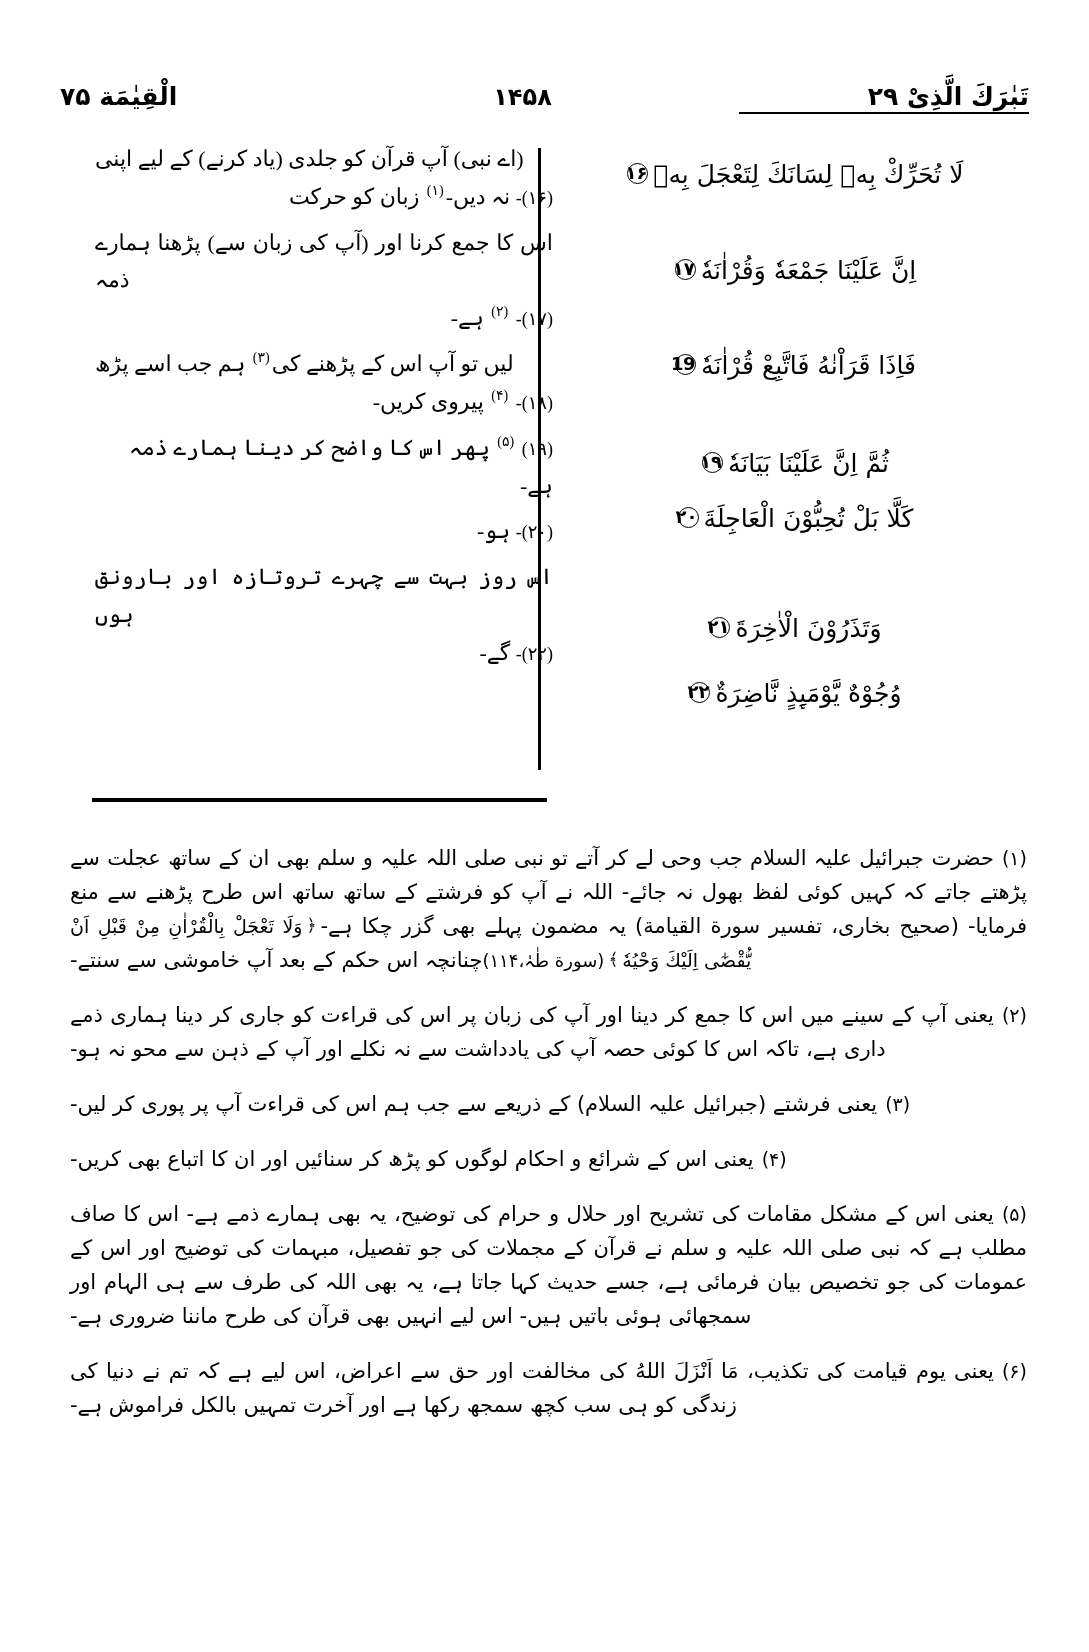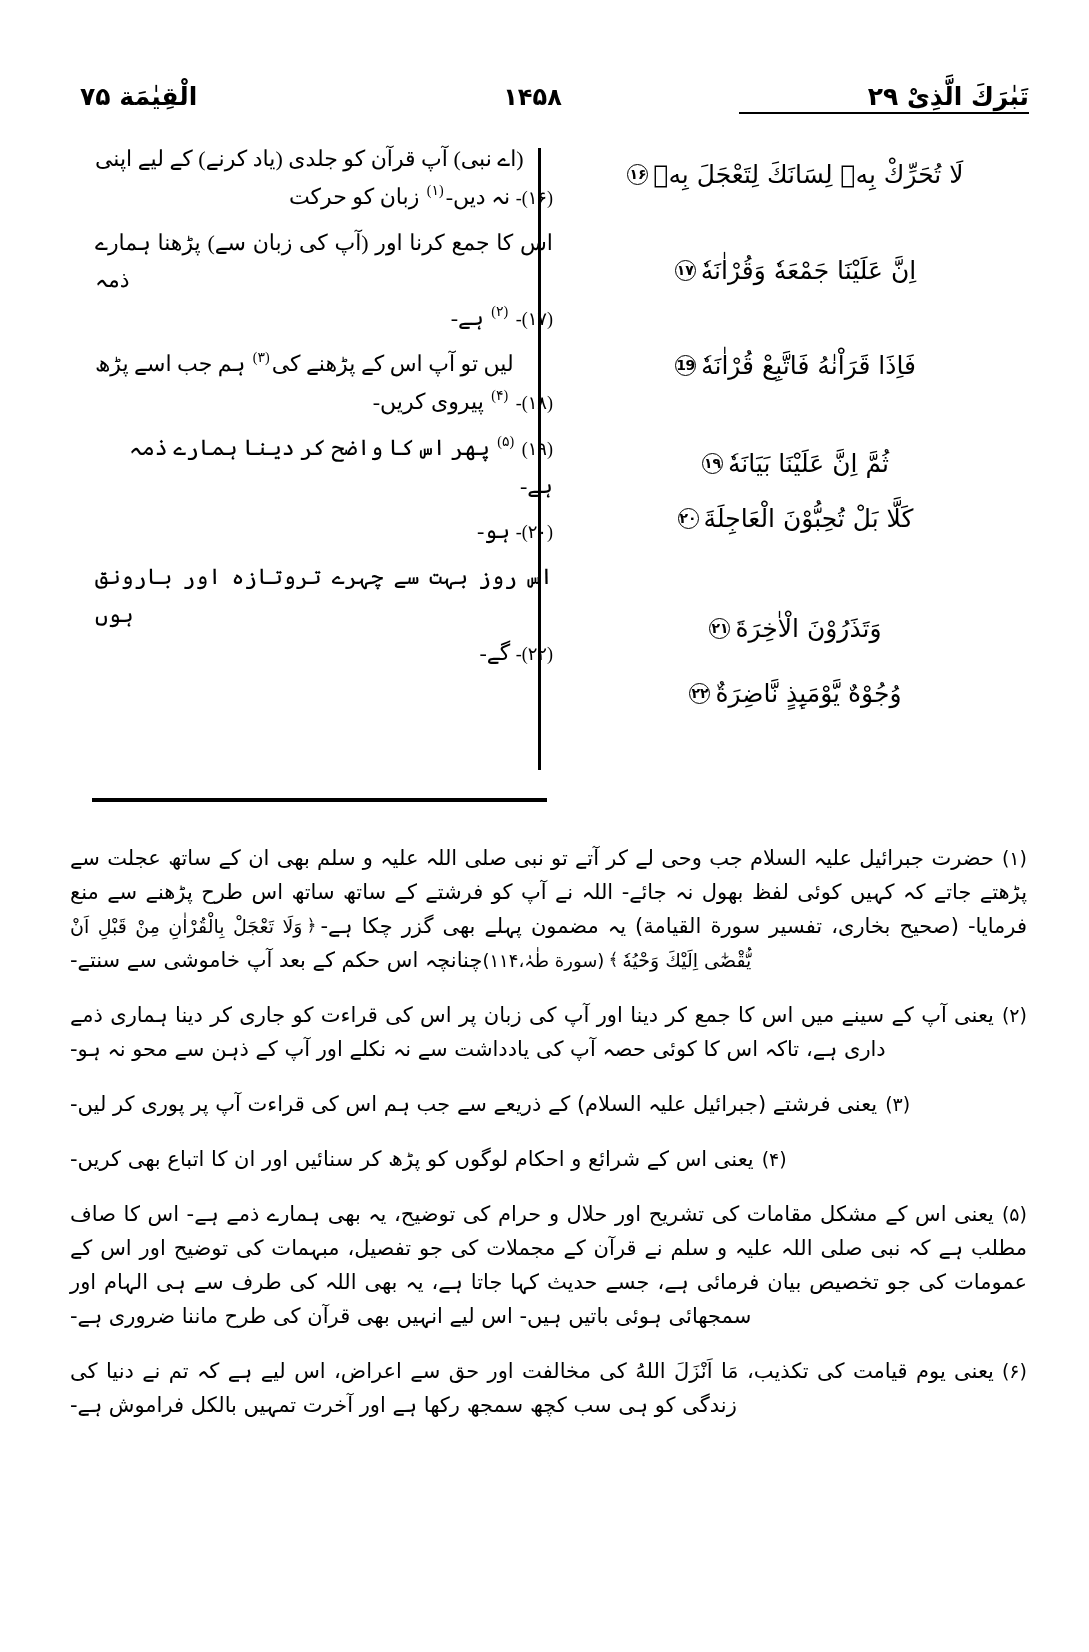--- a/index.html
+++ b/index.html
@@ -34,21 +34,20 @@
     justify-content: space-between;
     direction: rtl;
   }
   .hdr-item {
     font-family: "DejaVu Sans", sans-serif;
     font-size: 25px;
     line-height: 1.15;
     font-weight: 600;
     white-space: nowrap;
     letter-spacing: -0.5px;
-    margin-left: 20px;
   }
   .hdr-juz   { text-align: center; }
   .hdr-page  { font-size: 24px; font-weight: 700; letter-spacing: 1px; }
   .hdr-surah { text-align: left; }
 
   
   .hdr-rule {
     position: absolute;
     top: 112px;
     right: 60px;
@@ -105,21 +104,21 @@
   .ayah-1 { margin-top: 16px; }
   .ayah-2 { margin-top: 58px; }
   .ayah-3 { margin-top: 58px; }
   .ayah-4 { margin-top: 60px; }
   .ayah-5 { margin-top: 18px; }
   .ayah-6 { margin-top: 72px; }
   .ayah-7 { margin-top: 28px; }
 
   .vnum {
     display: inline-block;
-    font-size: 14px;
+    font-size: 18px;
     border: 1.6px solid #000;
     border-radius: 50%;
     width: 21px; height: 21px;
     line-height: 18px;
     text-align: center;
     vertical-align: 4px;
     margin: 0 5px;
     font-weight: 600;
   }
 

